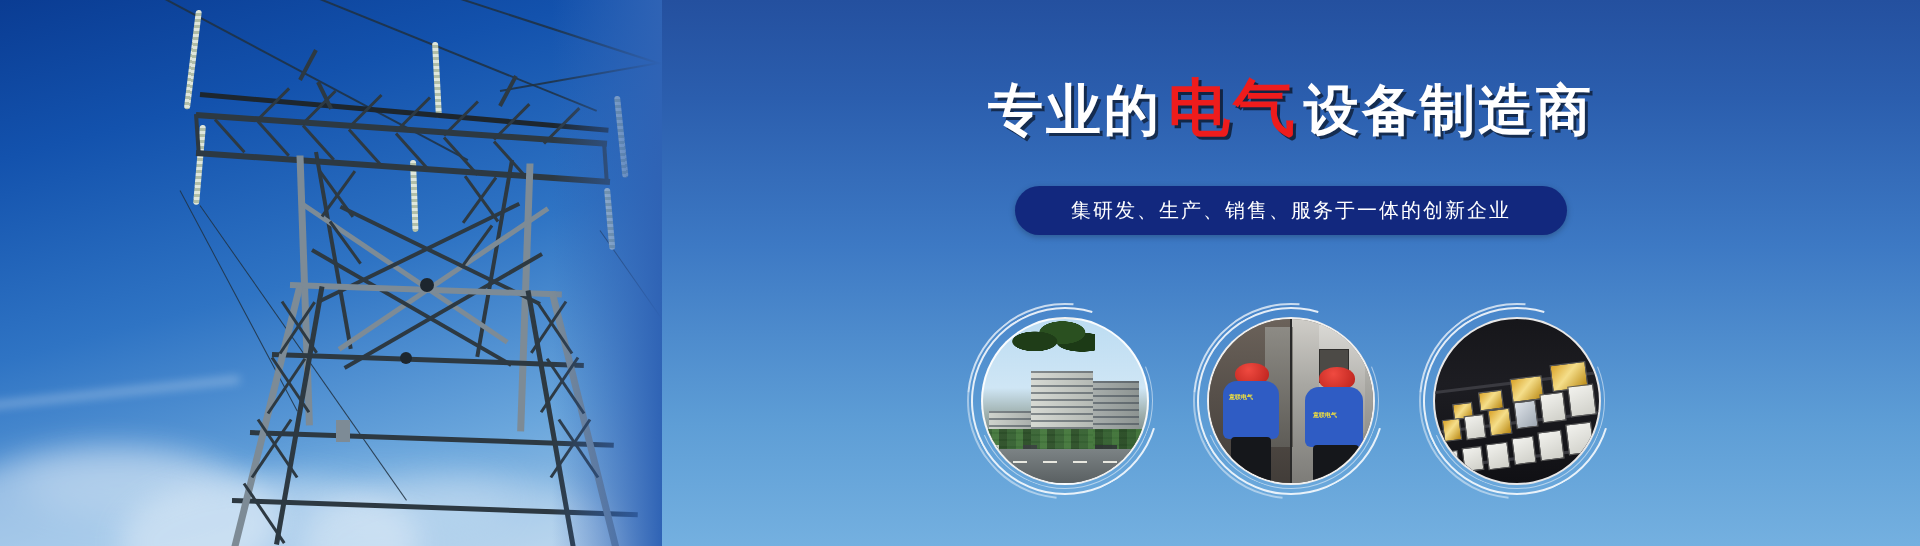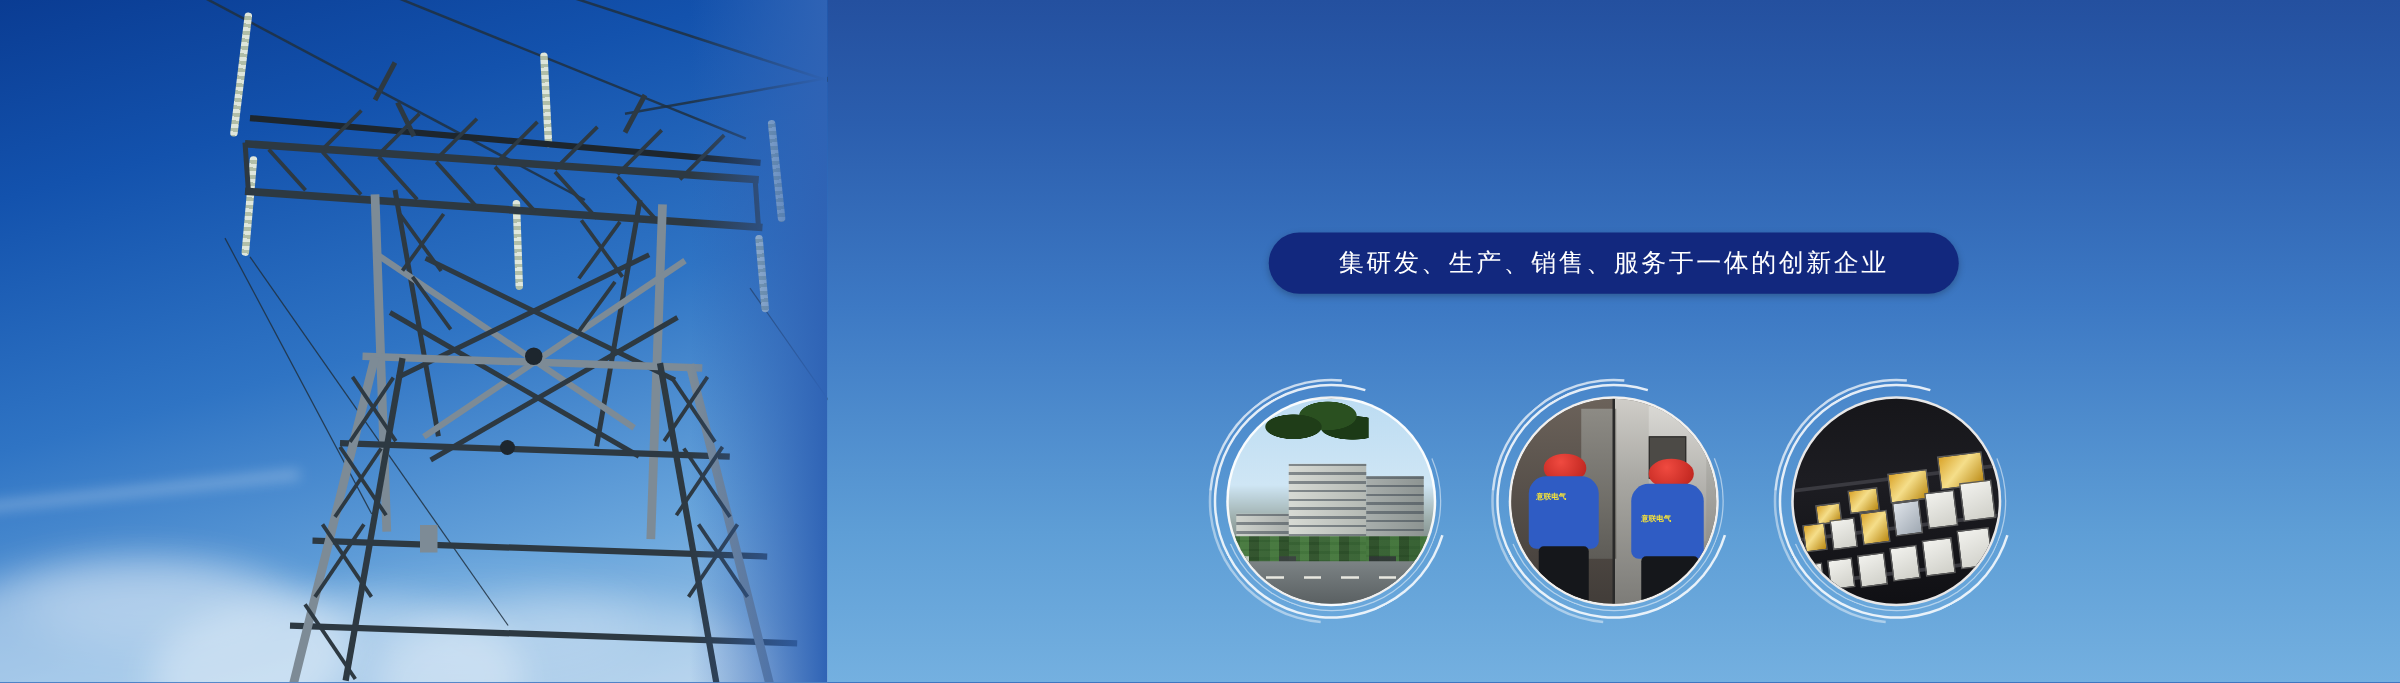--- a/index.html
+++ b/index.html
@@ -281,20 +281,23 @@
 
       <div class="bar dk" style="left:420px;top:278px;width:14px;height:14px;border-radius:50%;"></div>
       <div class="bar dk" style="left:400px;top:352px;width:12px;height:12px;border-radius:50%;"></div>
 
       <div class="bar lt" style="left:336px;top:420px;width:14px;height:22px;transform:none;"></div>
     </div>
   </div>
 
   <div class="content">
 
+    <div class="headline">
+      <span class="w">专业的</span><span class="r">电气</span><span class="w">设备制造商</span>
+    </div>
 
     <div class="pill-wrap">
       <div class="pill">集研发、生产、销售、服务于一体的创新企业</div>
     </div>
 
 
     <div class="circles">
 
       <div class="circle-item">
         <div class="ring"></div>

